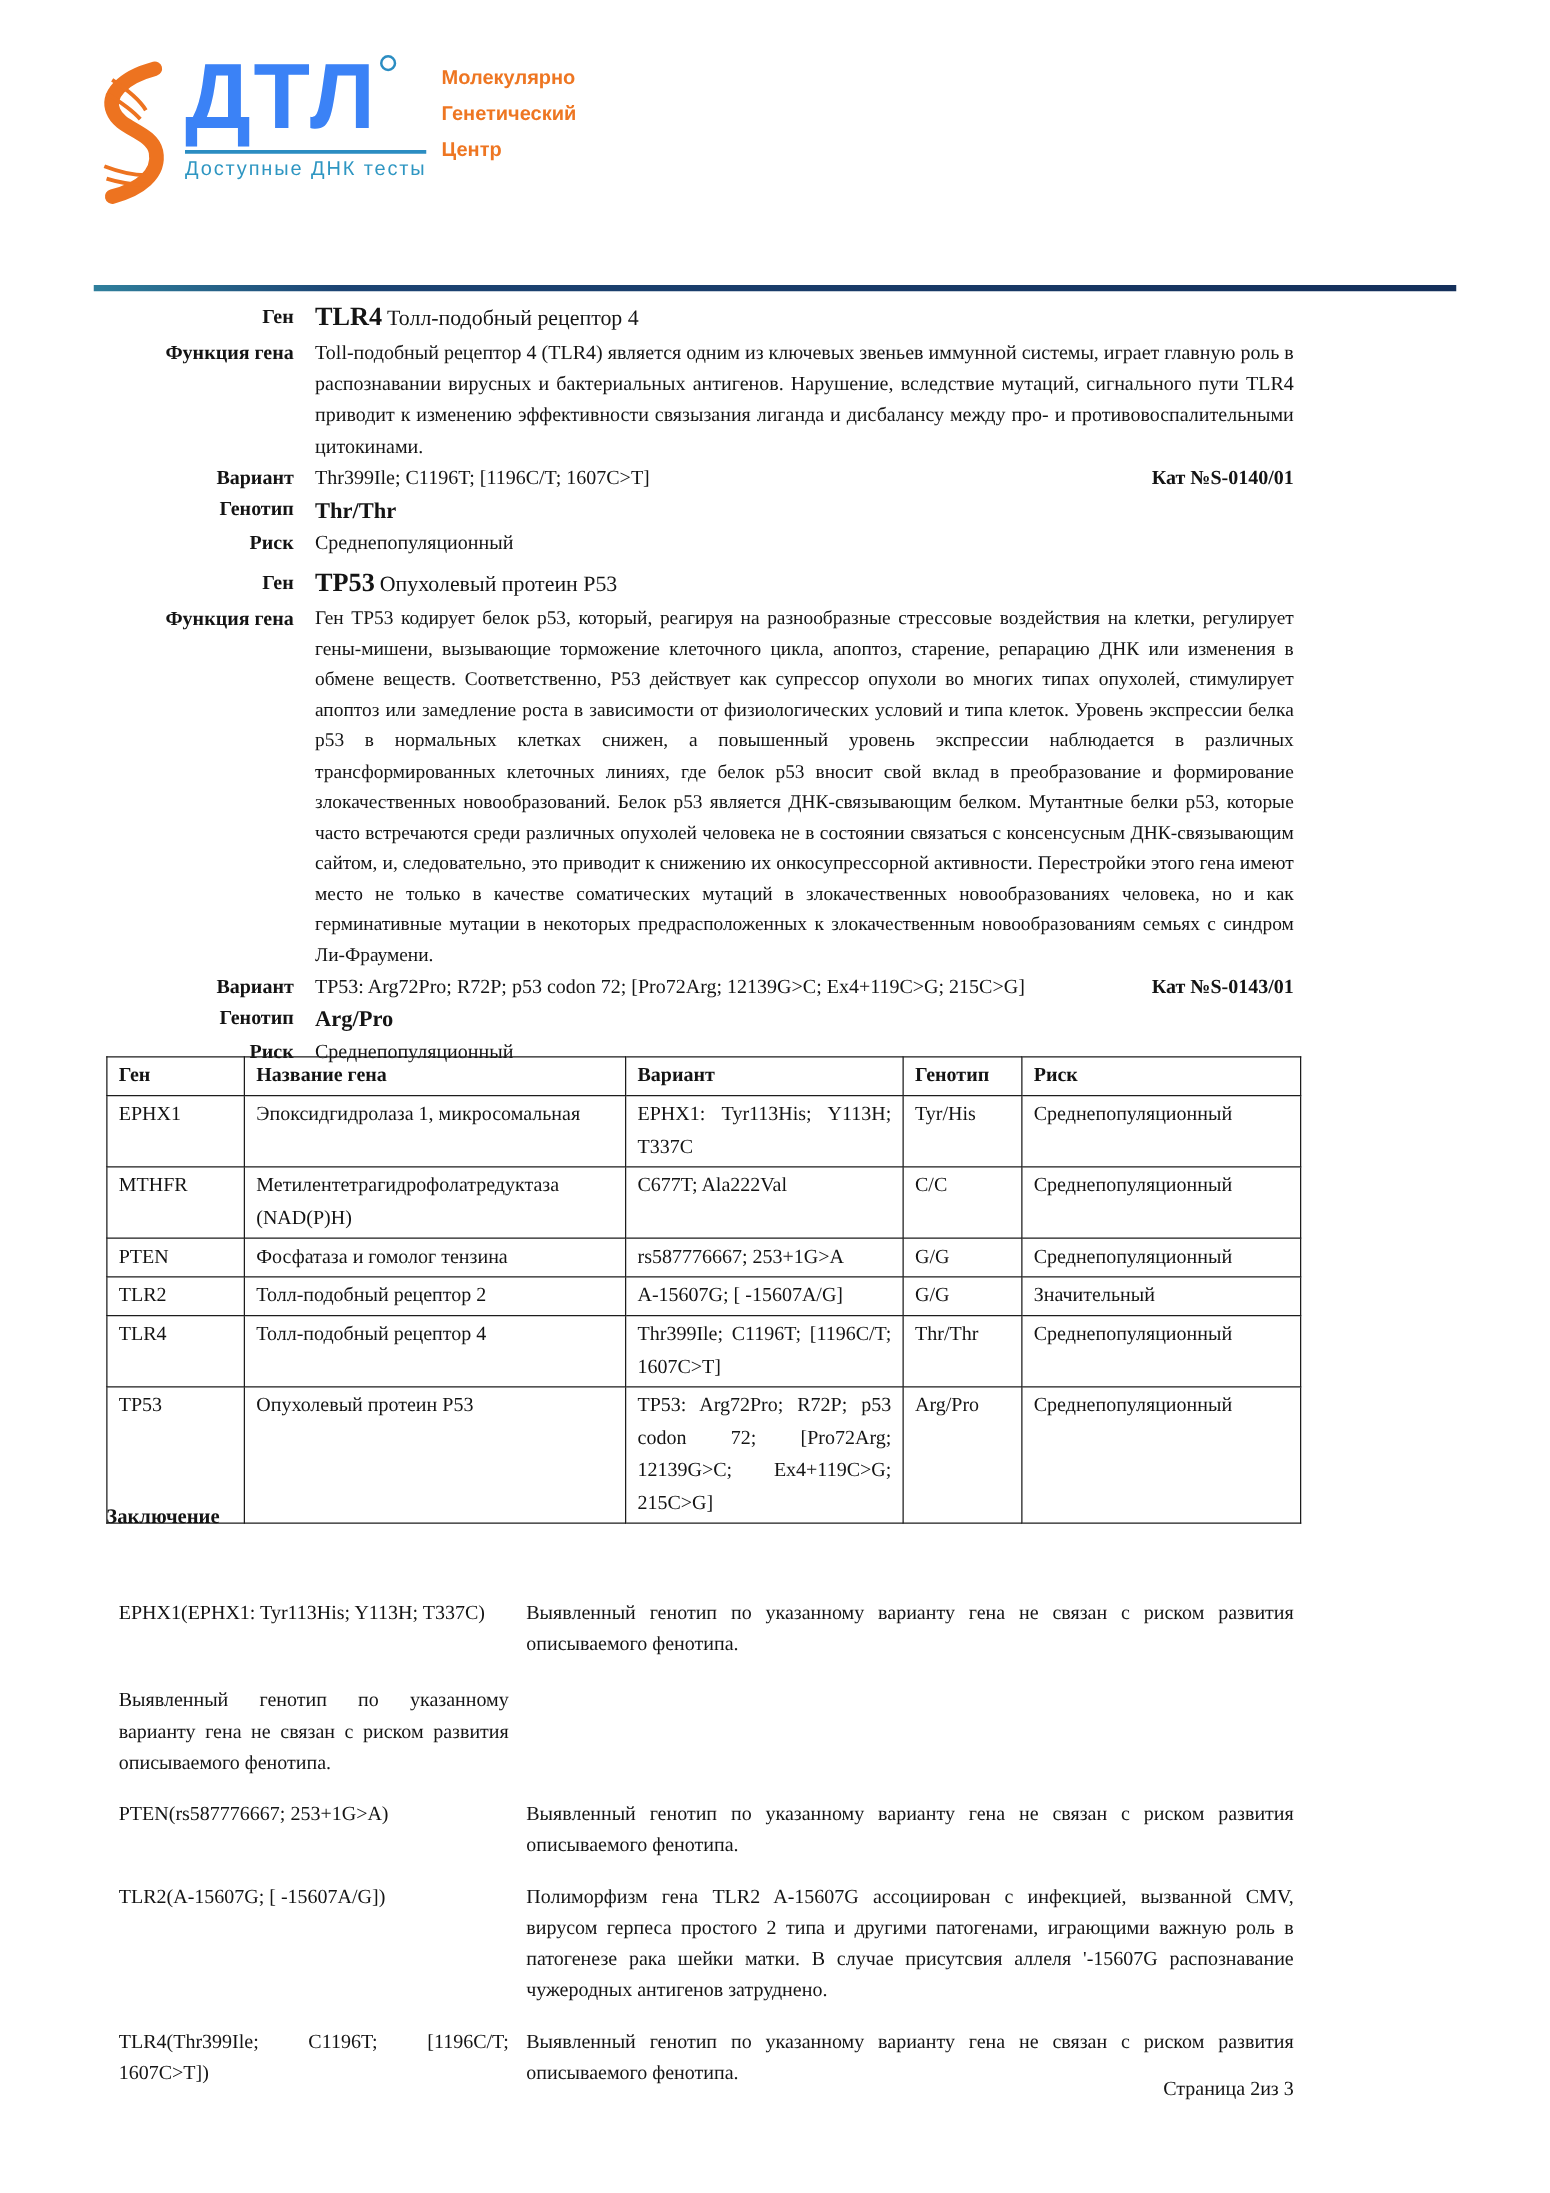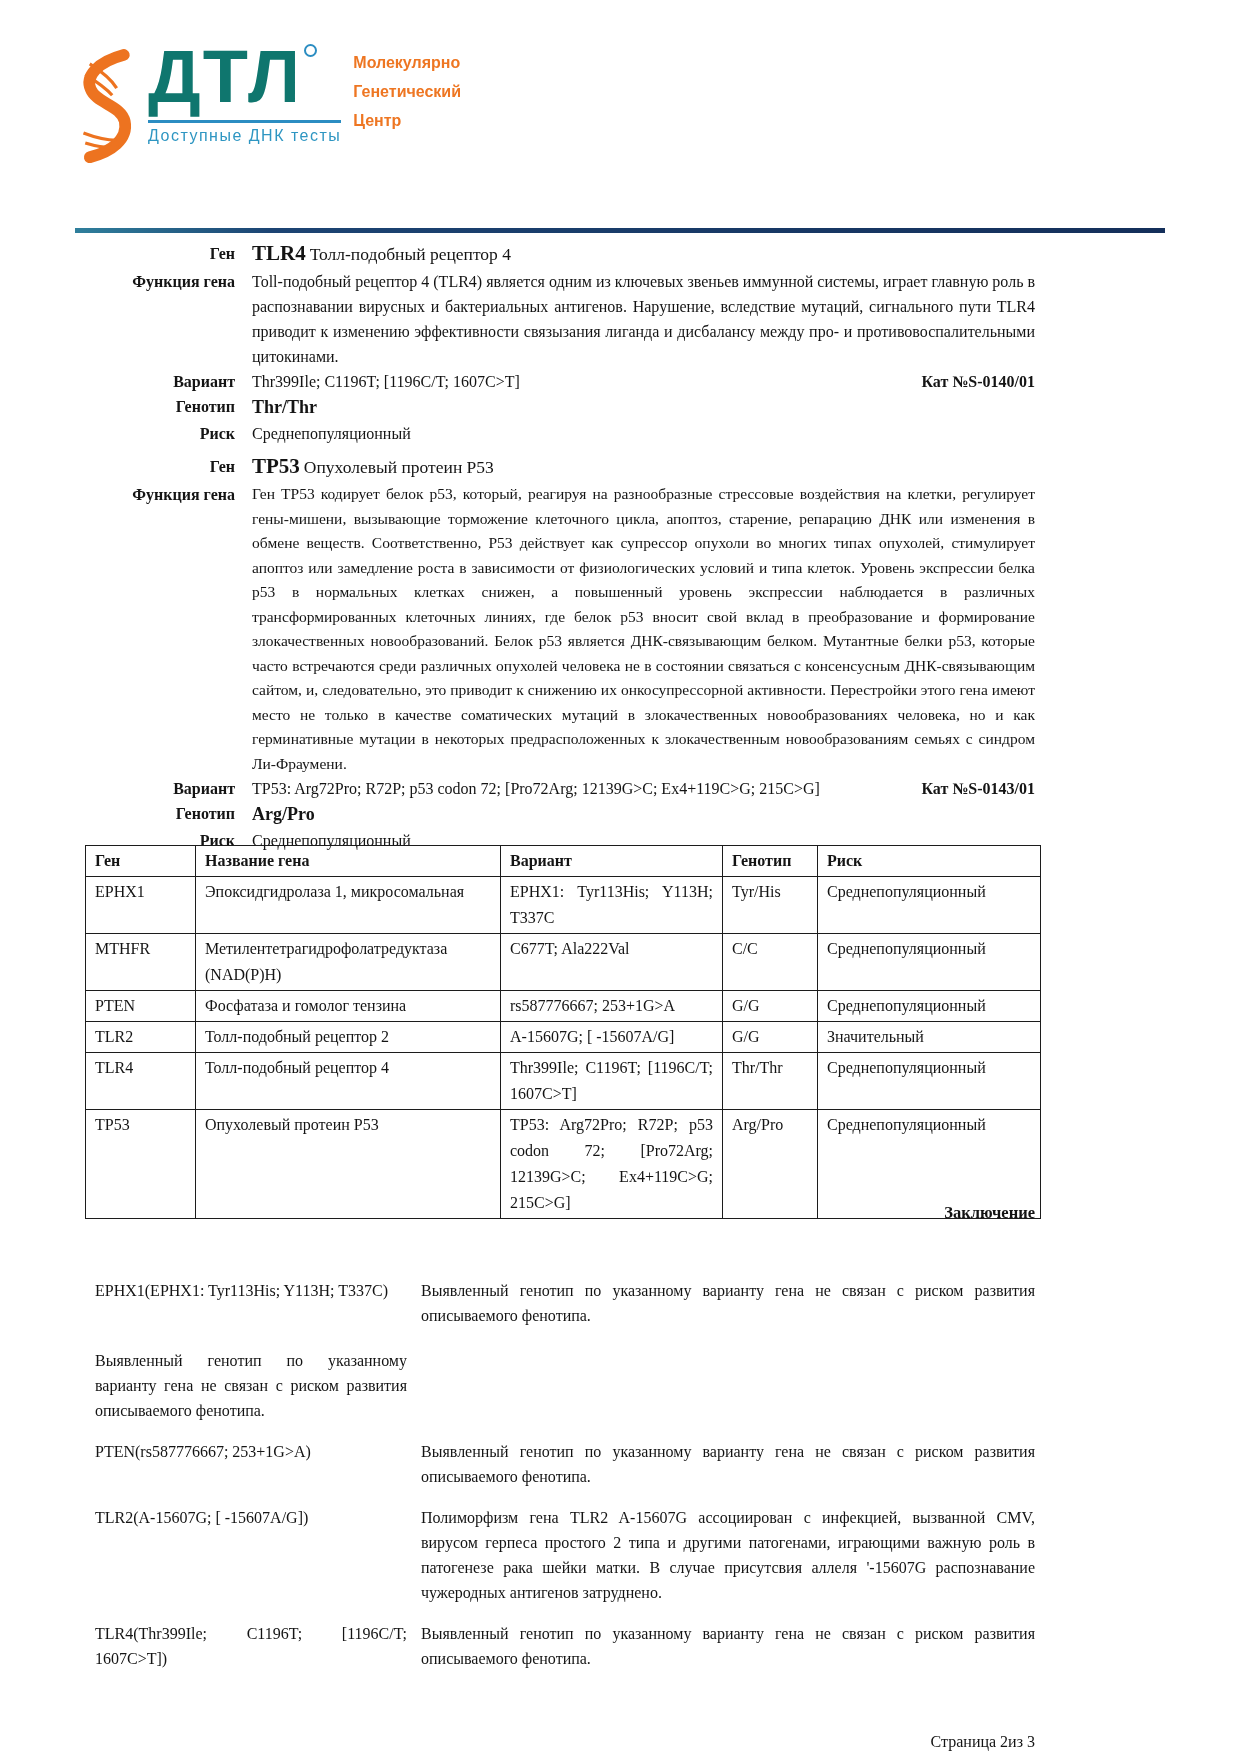--- a/index.html
+++ b/index.html
@@ -11,21 +11,21 @@
     color:#141414;
     overflow:hidden;
   }
 
   
   .logo { position:absolute; left:70px; top:40px; display:flex; align-items:flex-start; }
   .logo svg { display:block; margin-top:4px; }
   .logo-main { margin-left:8px; font-family:"Liberation Sans", sans-serif; }
   .logo-row { display:flex; align-items:flex-start; }
   .brand-col { display:flex; flex-direction:column; }
-  .brand { font-size:74px; font-weight:bold; color:#0f766e; line-height:74px; letter-spacing:2px; }
+  .brand { font-size:74px; font-weight:bold; color:#3b82f6; line-height:74px; letter-spacing:2px; }
   .reg { display:inline-block; width:9px; height:9px; border:2px solid #2b8dc2; border-radius:50%;
          vertical-align:top; margin:4px 0 0 2px; font-size:0; }
   .brand-line { border-top:3px solid #2b8dc2; margin-top:6px; }
   .logo-sub { color:#2e96c2; font-size:16px; letter-spacing:1.5px; margin-top:4px; white-space:nowrap; }
   .tagline { margin-left:12px; margin-top:8px; color:#ee7622; font-size:16px; line-height:29px; font-weight:bold; }
 
   
   .rule { position:absolute; left:75px; width:1090px; top:228px; height:5px;
           background:linear-gradient(90deg,#2f7f9c 0%,#1c4473 18%,#142f5a 100%); }
 
@@ -48,35 +48,35 @@
   .results-table { position:absolute; left:85px; top:845px; border-collapse:collapse;
                    width:955px; font-size:16px; table-layout:fixed; }
   .results-table th, .results-table td {
       border:1.6px solid #1c1c1c; padding:2px 9px; vertical-align:top;
       text-align:left; line-height:26px; overflow:hidden; }
   .results-table th { font-weight:bold; }
   td.cell-variant { text-align:justify; }
 
   
   .conclusion { position:absolute; left:85px; top:1203px; width:950px; font-size:16px; }
-  .conclusion-title { font-weight:bold; font-size:16.5px; margin:0 0 55px 0;text-align:right; }
+  .conclusion-title { font-weight:bold; font-size:16.5px; margin:0 0 55px 0; }
   .citems { margin-left:10px; }
   .citem { display:grid; grid-template-columns:312px 1fr; column-gap:14px; line-height:25px; }
   .citem-1, .citem-2, .citem-3 { margin-bottom:16px; }
   .citem-0 { margin-bottom:20px; }
   .citem-3 { margin-bottom:14px; }
   .cterm { text-align:justify; }
   .ctext { text-align:justify; }
   .citem-0 { margin-bottom:20px; }
   .citem + .citem { margin-top:0; }
   .citem { margin-bottom:16px; }
   .citem.gap-lg { margin-bottom:20px; }
 
   
-  .footer { position:absolute; right:205px; top:1733px; font-size:16px; }
+  .footer { position:absolute; right:205px; top:1663px; font-size:16px; }
 </style>
 </head>
 <body>
 
 <div class="page">
 
   <div class="logo">
     <svg width="70" height="126" viewBox="0 0 78 132">
       <path d="M60,8 C30,16 17,32 23,46 C29,62 57,64 61,82 C65,102 46,116 22,122" fill="none" stroke="#ed7320" stroke-width="13" stroke-linecap="round"></path>
       <path d="M22,18 C36,27 46,35 52,45" stroke="#ed7320" stroke-width="3.5" fill="none"></path>

